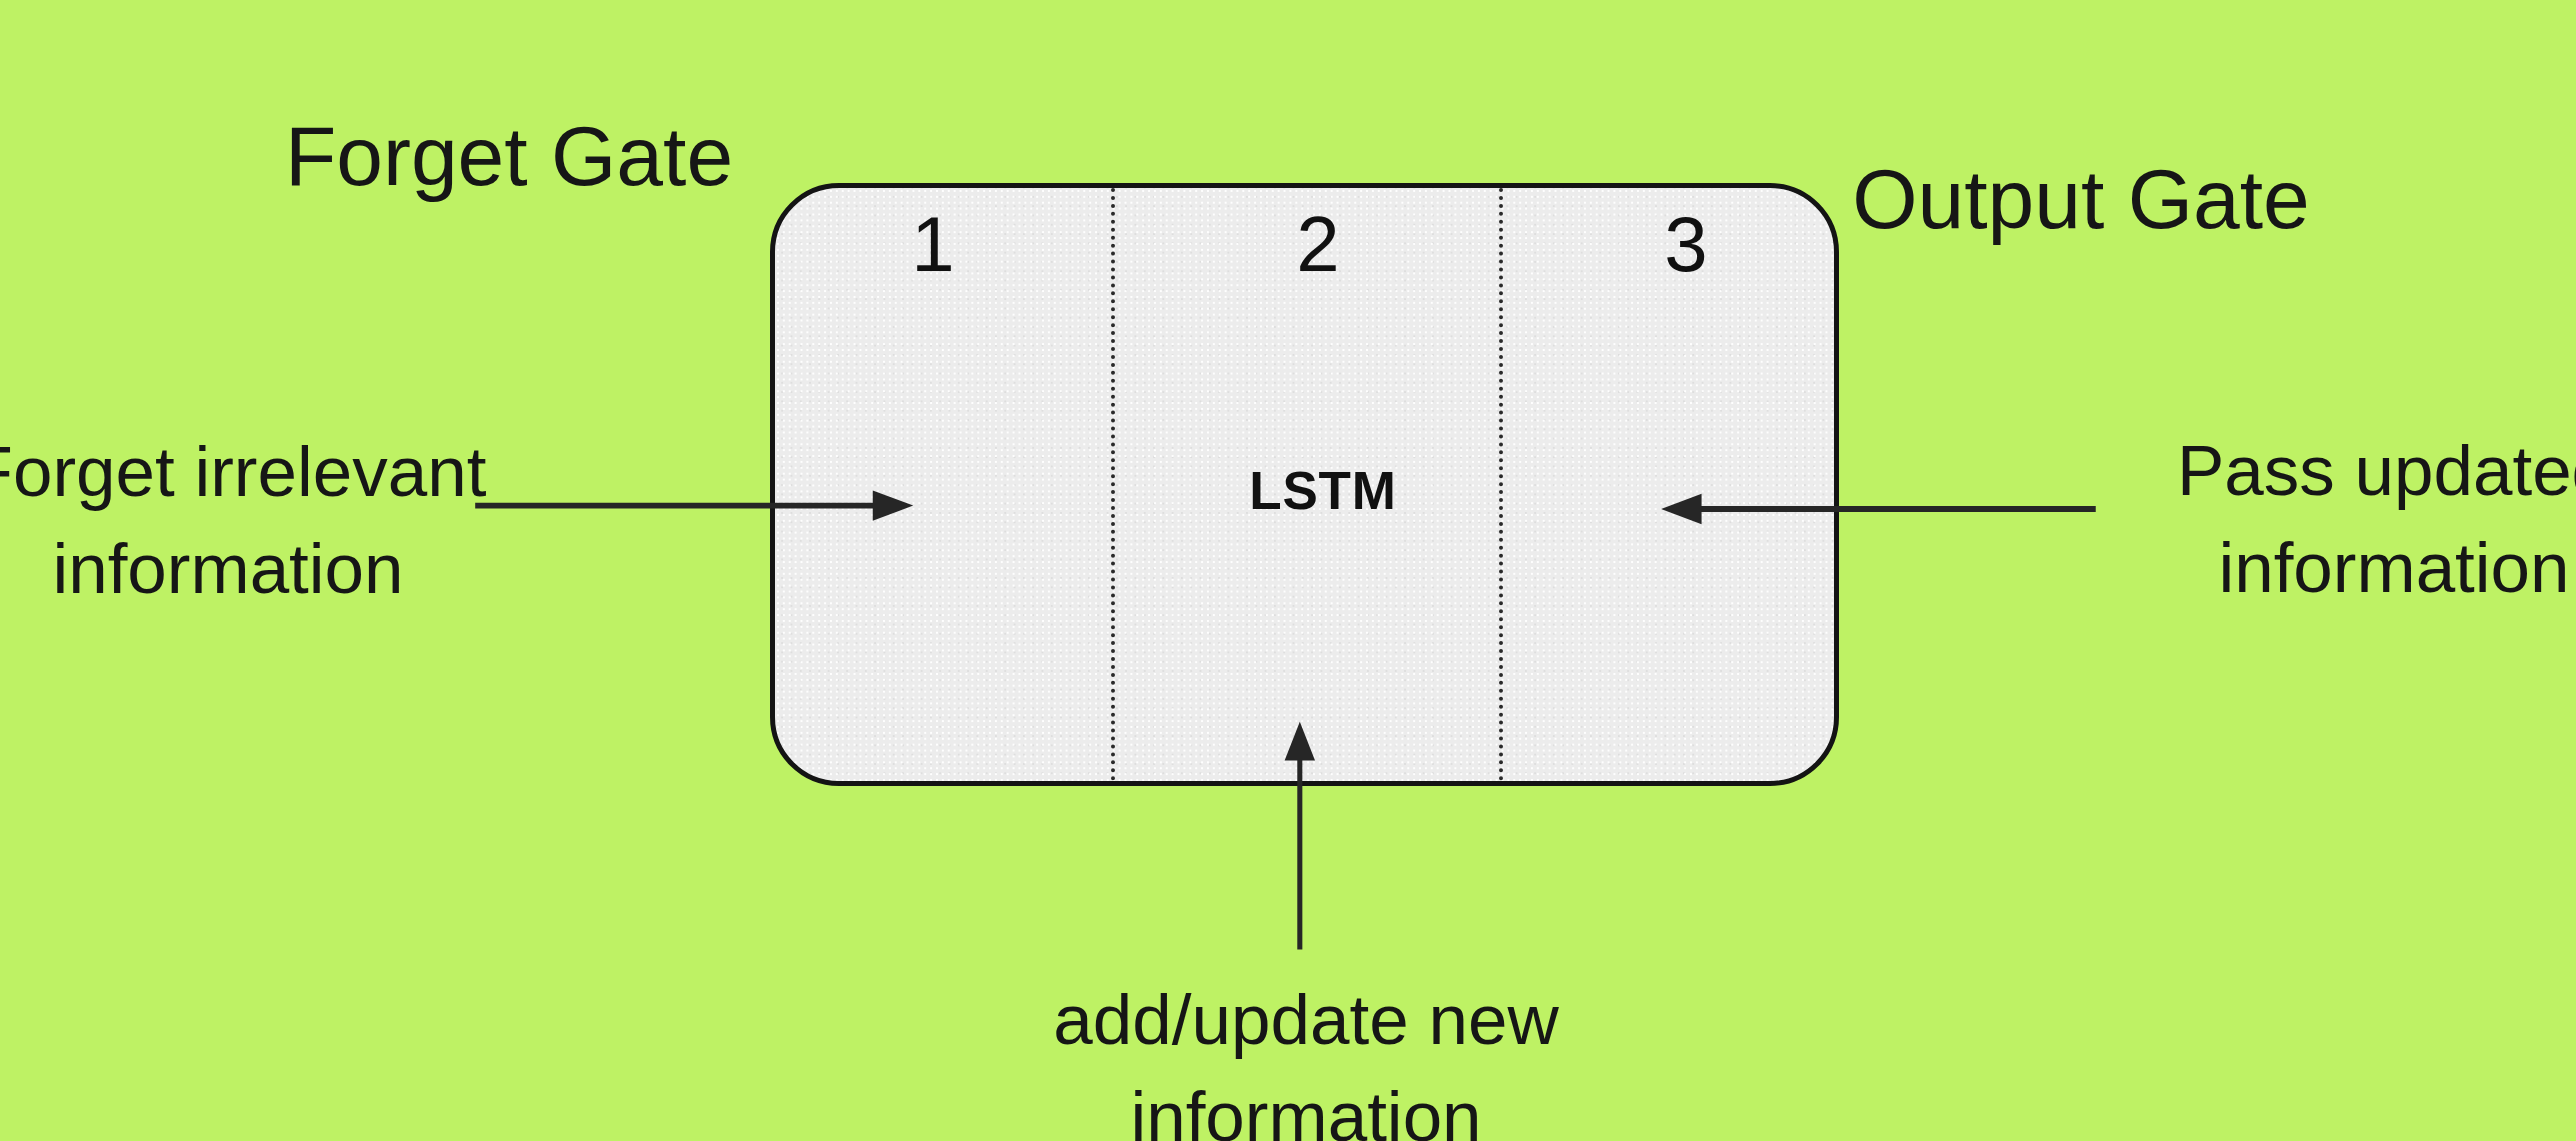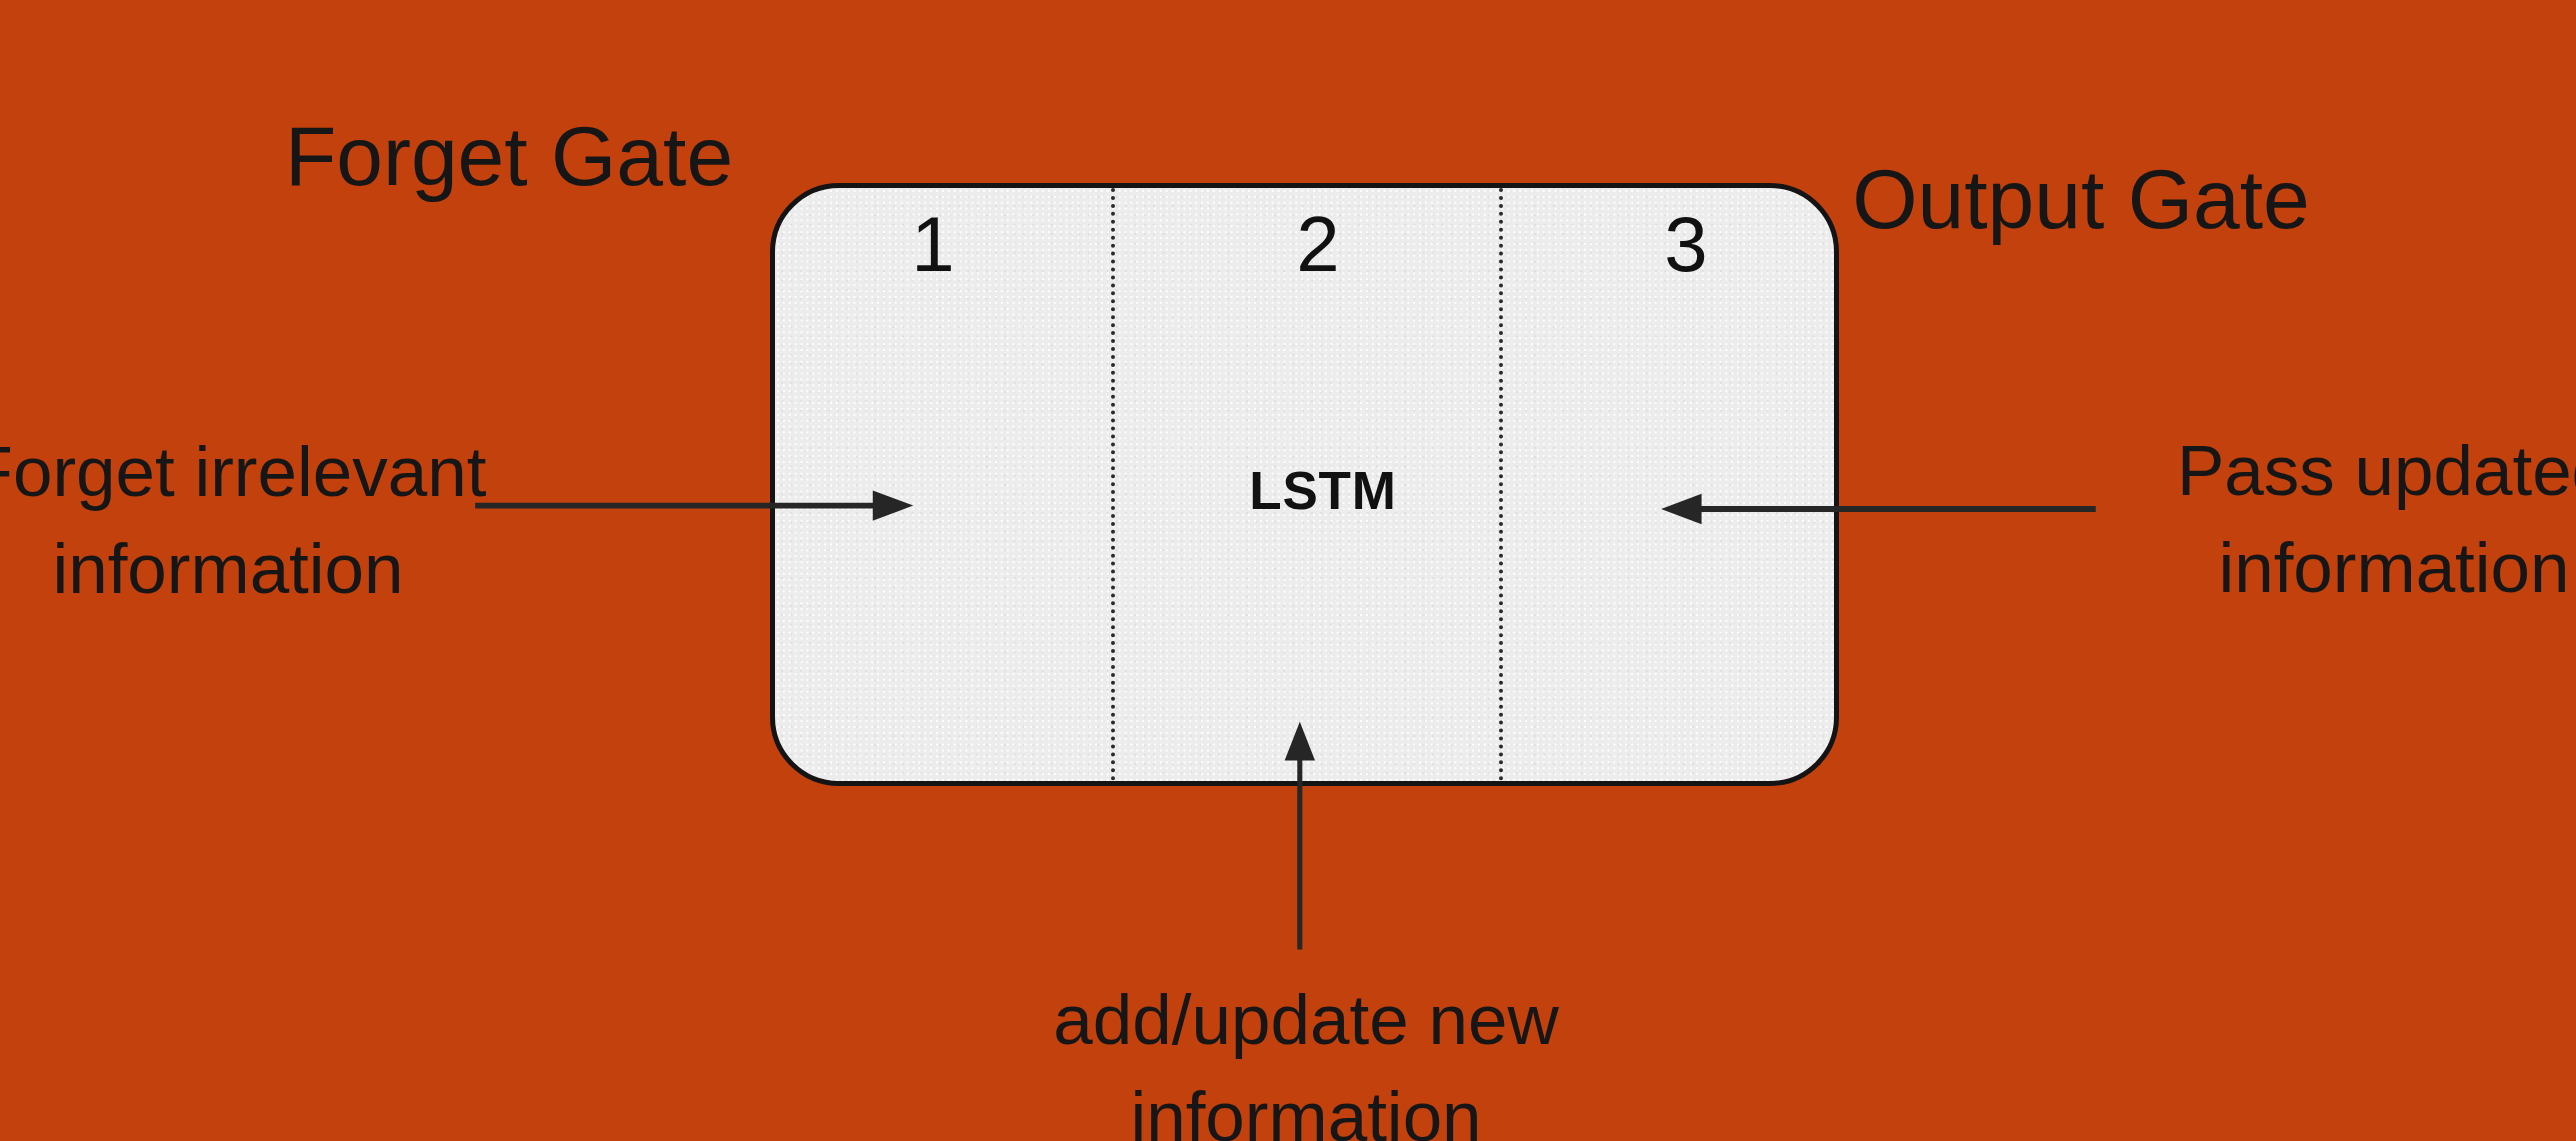--- a/index.html
+++ b/index.html
@@ -4,21 +4,21 @@
 <style>
   html, body {
     margin: 0;
     padding: 0;
     background: #ffffff;
   }
   .canvas {
     position: relative;
     width: 2576px;
     height: 1142px;
-    background: #c2410c;
+    background: #bef264;
     font-family: "Liberation Sans", sans-serif;
     color: #1a1a1a;
     overflow: hidden;
   }
   .gate-label {
     position: absolute;
     transform: translate(-50%, -50%);
     font-size: 84px;
     line-height: 1.1;
     white-space: nowrap;

